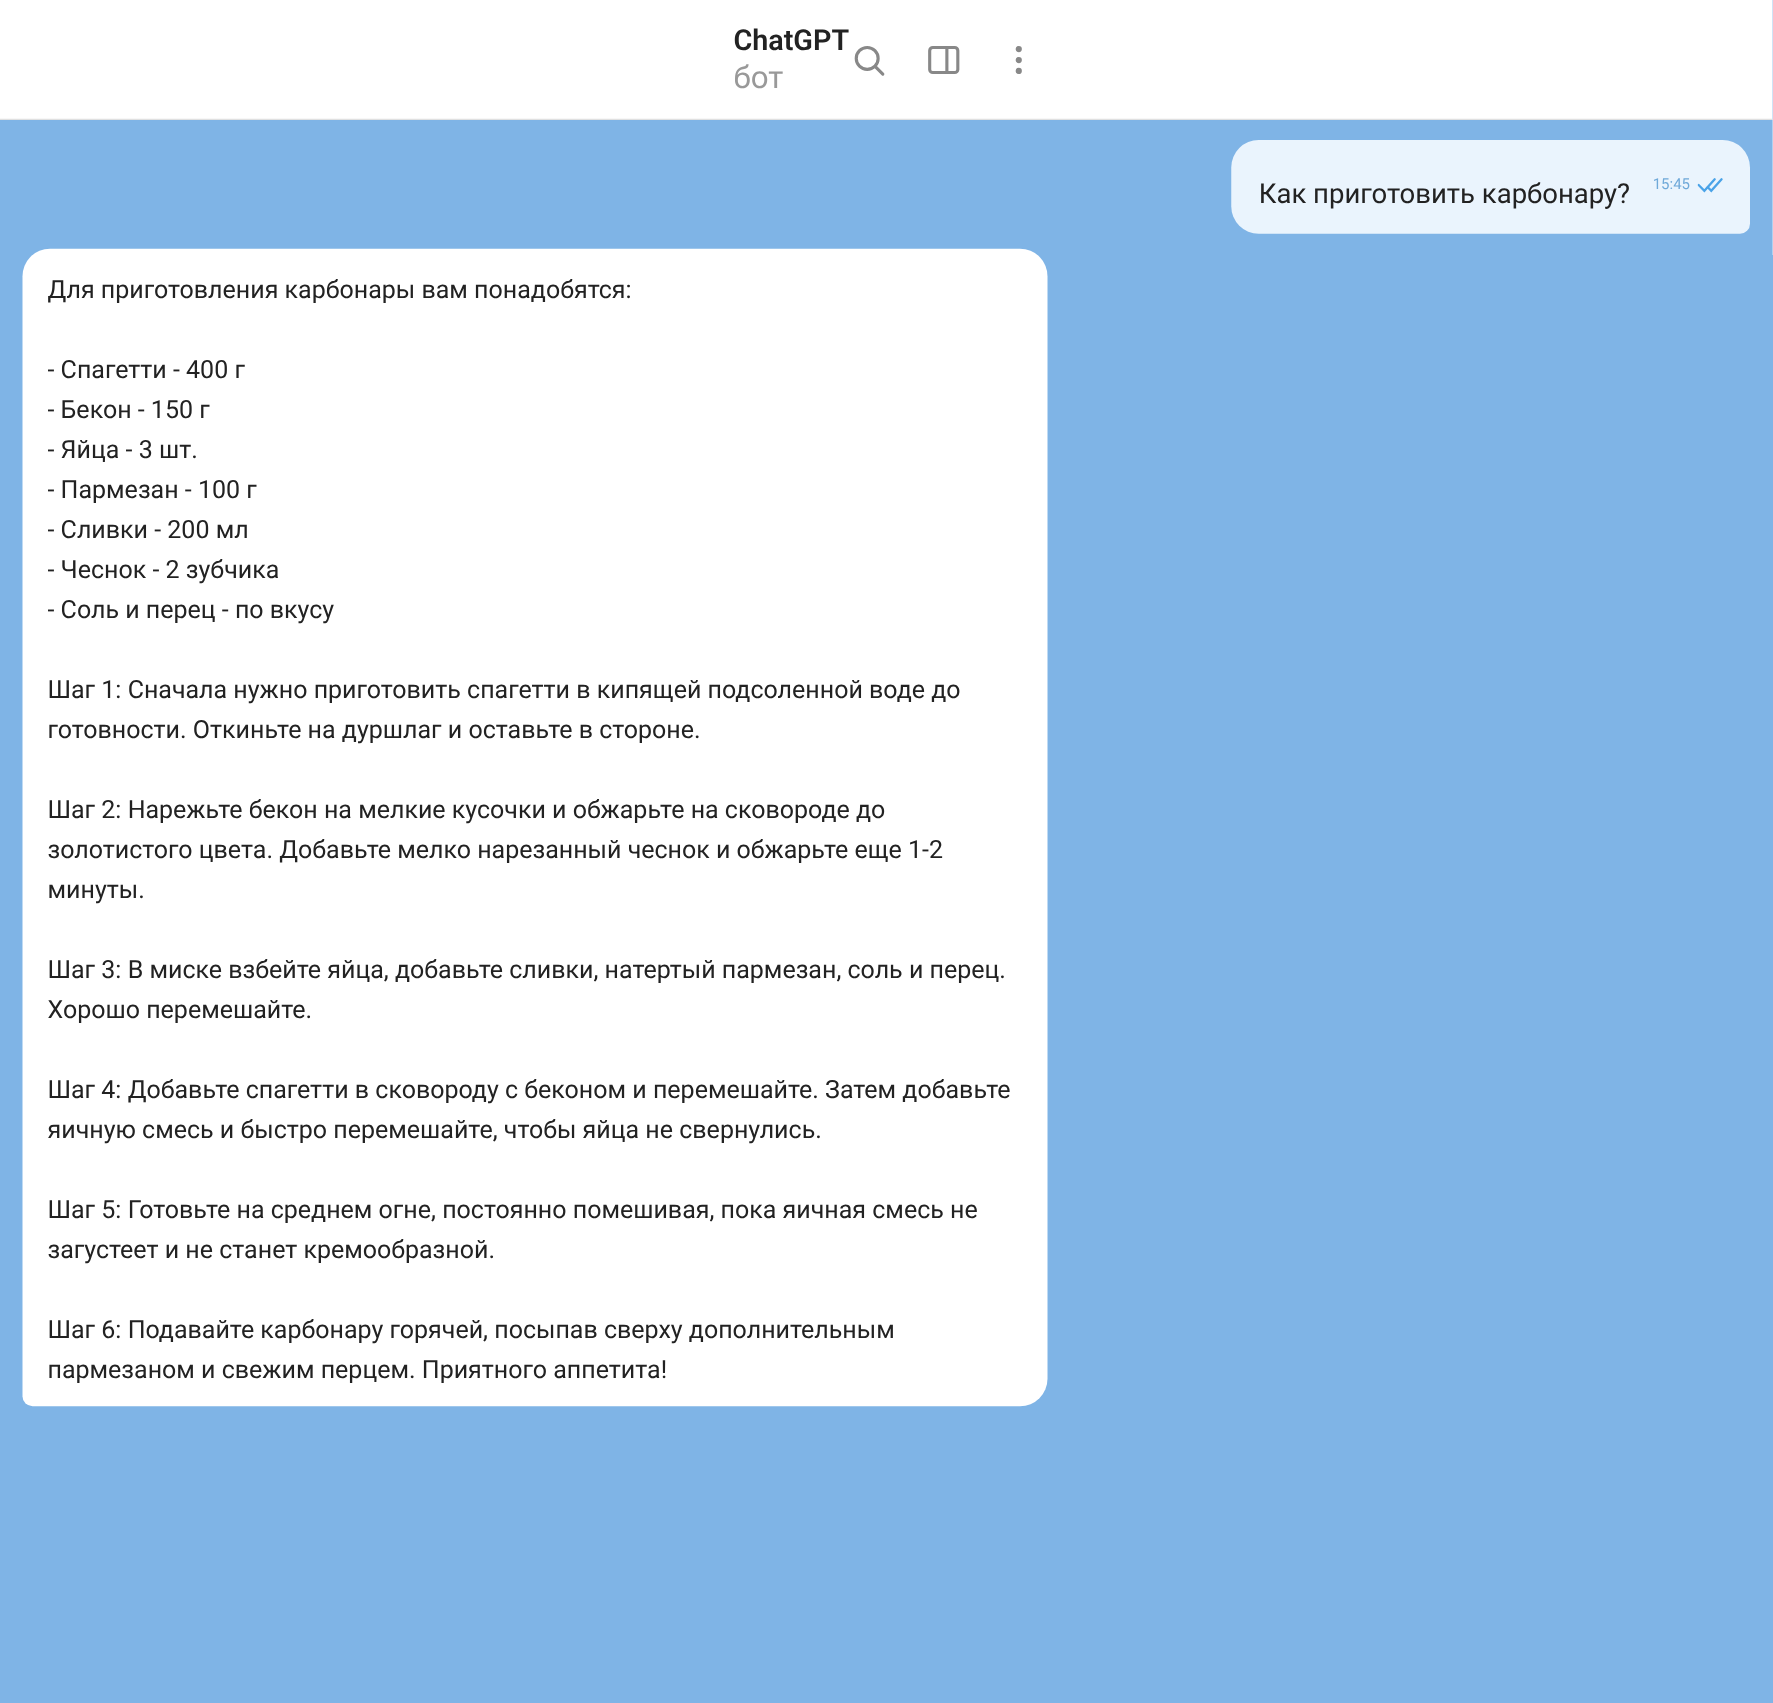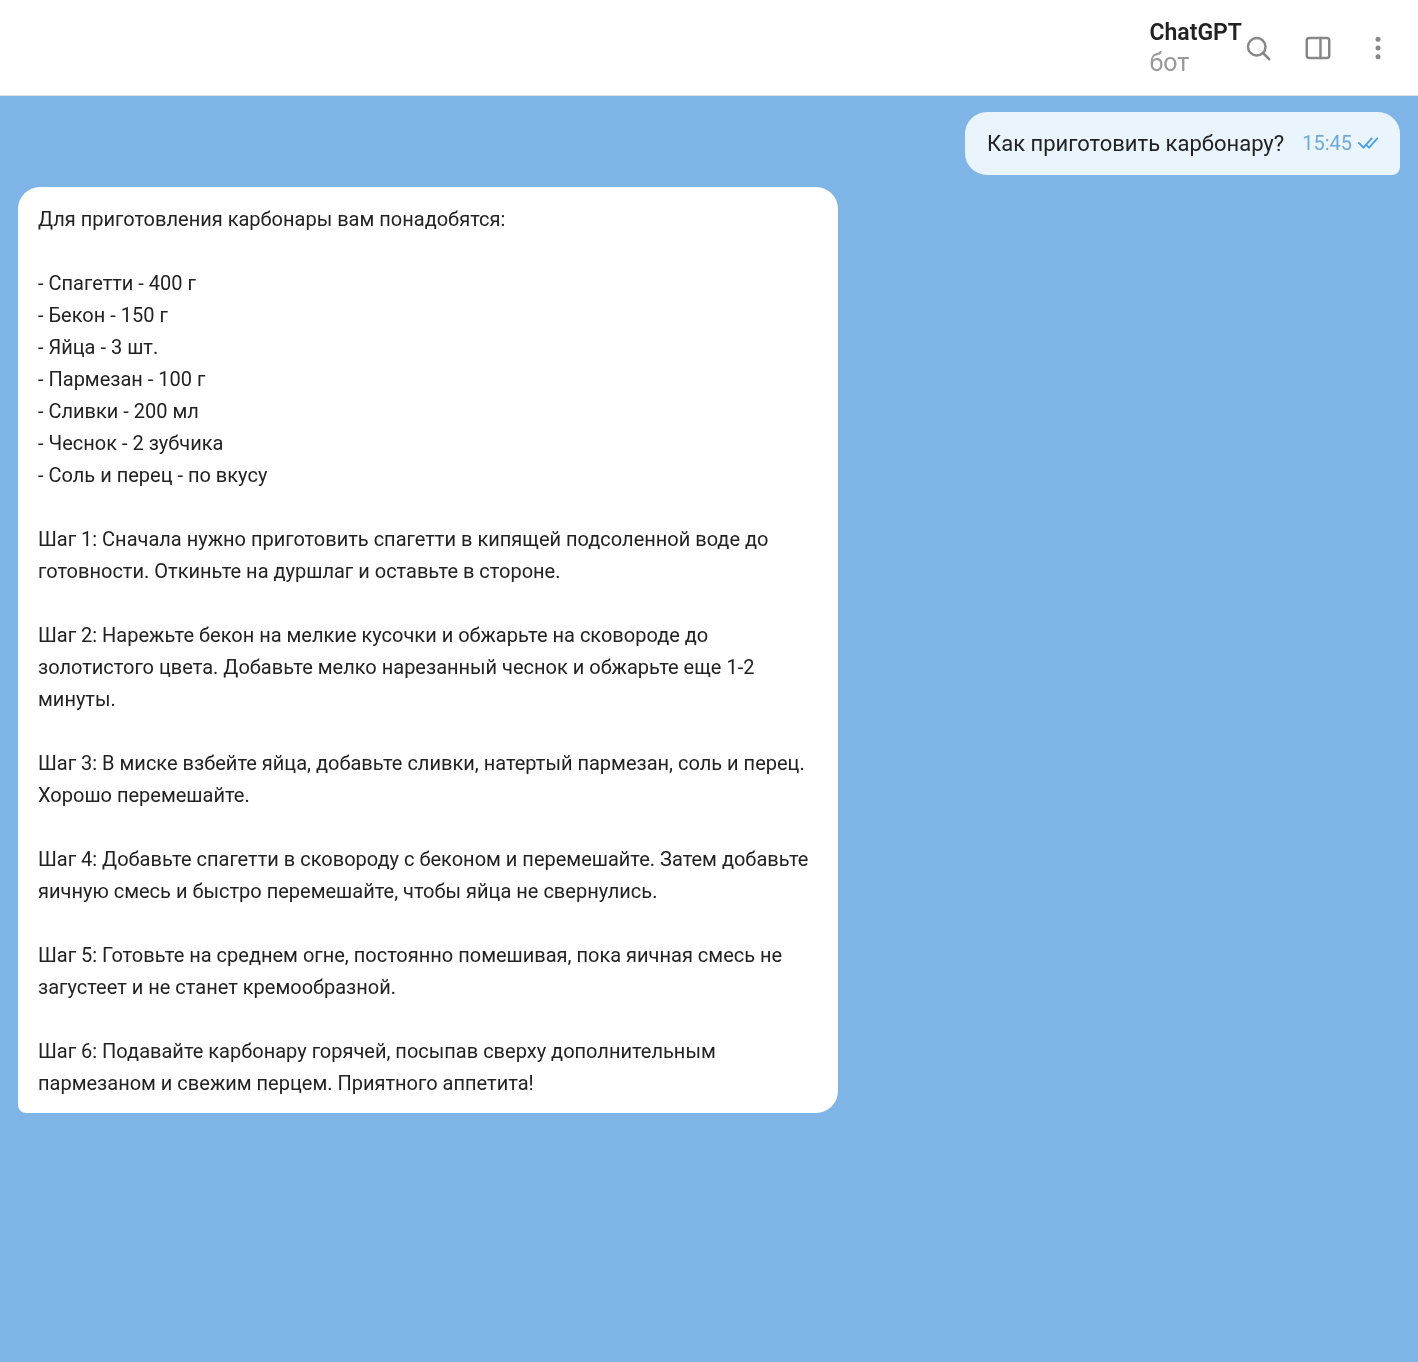--- a/index.html
+++ b/index.html
@@ -6,21 +6,21 @@
     body {
       font-family: -apple-system, BlinkMacSystemFont, "Segoe UI", Roboto, Helvetica, Arial, sans-serif;
       background: #fff;
       width: 1418px;
       height: 1362px;
       overflow: hidden;
     }
     .header {
       display: flex;
       align-items: center;
-      justify-content: flex-end;
+      justify-content: center;
       padding: 12px 24px;
       background: #fff;
       border-bottom: 1px solid #e0e0e0;
       height: 96px;
     }
     .header-left {
       display: flex;
       flex-direction: column;
     }
     .chat-title {
@@ -69,44 +69,44 @@
       padding: 16px 16px 14px 20px;
       max-width: 820px;
       position: relative;
       font-size: 20px;
       line-height: 1.6;
       color: #222;
     }
     .bubble.out {
       border-radius: 22px 22px 8px 22px;
       background: #eaf4fd;
-      padding: 14px 20px 14px 22px;
+      padding: 26px 20px 14px 22px;
       display: flex;
-      align-items: center;
+      align-items: flex-start;
       gap: 14px;
     }
     .bubble.in {
       border-radius: 22px 22px 22px 8px;
     }
     .bubble-text {
       white-space: pre-wrap;
     }
     .bubble-out-text {
       font-size: 22px;
       color: #222;
     }
     .meta-out {
       display: flex;
       align-items: center;
       gap: 6px;
       margin-left: 4px;
       margin-bottom: 2px;
     }
     .time-out {
-      font-size: 20px;
+      font-size: 12px;
       color: #6fa9d9;
     }
     .checks {
       color: #4aa3e8;
       display: flex;
       align-items: center;
     }
     .time-in {
       font-size: 16px;
       color: #a0a0a0;

